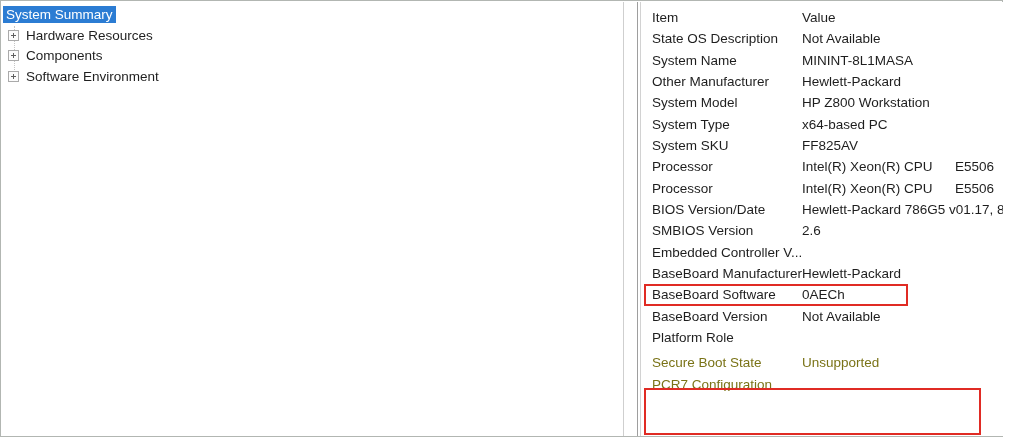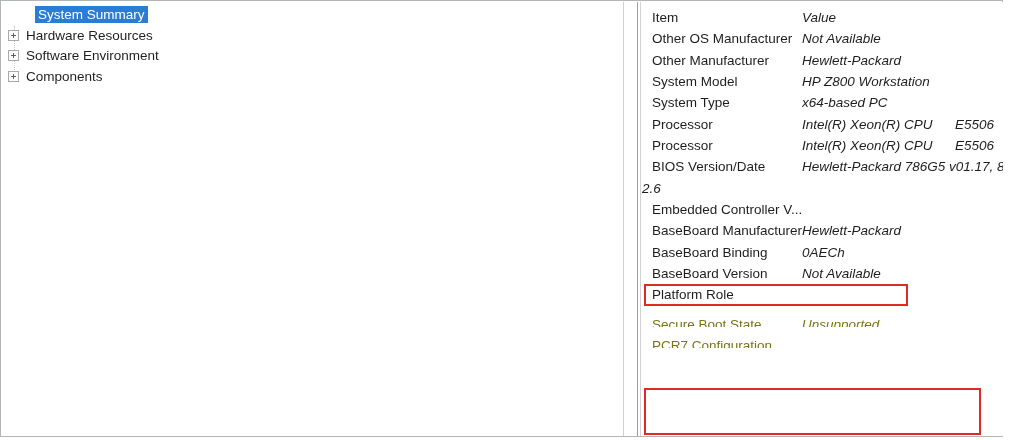--- a/index.html
+++ b/index.html
@@ -16,34 +16,34 @@
   .tree{position:absolute;left:2px;top:3px;width:615px;font-size:13.5px;color:#1f1f1f;}
   .tree-item{height:20.7px;display:flex;align-items:center;white-space:nowrap;cursor:default;}
   .tree-item .indent{width:5px;flex:none;}
   .expander{
     width:9px;height:9px;flex:none;position:relative;margin-right:4px;
     border:1px solid #aaa;background:#fcfcfc;box-sizing:content-box;
   }
   .expander::before{content:"";position:absolute;left:2px;right:2px;top:4px;height:1px;background:#5f5f5f;}
   .expander::after{content:"";position:absolute;top:2px;bottom:2px;left:4px;width:1px;background:#5f5f5f;}
   .tree-label{padding:1px 3px;}
-  .tree-item.selected .tree-label{background:var(--sel-bg,#2b7cd3);color:#fff;margin-left:32px;}
+  .tree-item.selected .tree-label{background:var(--sel-bg,#2b7cd3);color:#fff;}
   .tree-guide{position:absolute;left:11px;top:22px;height:54px;border-left:1px dotted #c6c6c6;}
   
   .v-sep{position:absolute;left:622px;top:1px;height:434px;width:1px;background:#cfcfcf;}
   
   .list-panel{
     position:absolute;left:636px;top:1px;width:366px;height:434px;
     border-left:1px solid #9e9e9e;background:#fff;box-sizing:border-box;overflow:hidden;
   }
   .list-panel::before{content:"";position:absolute;left:2px;top:0;bottom:0;width:1px;background:#d2d2d2;}
   .list-content{position:absolute;left:4px;top:0;right:0;bottom:0;padding-top:5px;}
-  .lrow{height:21.33px;line-height:21.33px;display:flex;font-size:13.5px;color:#1e1e1e;white-space:pre;overflow:hidden;}
+  .lrow{height:21.33px;line-height:21.33px;display:flex;font-size:13.5px;color:#1e1e1e;white-space:pre;overflow:hidden;align-items:center;}
   .cell-item{flex:none;padding-left:10px;width:150px;overflow:hidden;}
-  .cell-value{flex:1;overflow:hidden;font-style:italic;}
+  .cell-value{flex:1;overflow:hidden;}
   .lrow.hl .cell-item,.lrow.hl .cell-value{color:var(--olive,#7a7317);margin-top:8px;}
   .lrow.vhl .cell-value{color:var(--olive,#7a7317);}
   
   .red-box{position:absolute;border:2px solid var(--red,#e02b24);box-sizing:border-box;background:transparent;pointer-events:none;}
   .red-box.bios{left:644px;top:284px;width:264px;height:22px;}
   .red-box.secure{left:644px;top:388px;width:337px;height:47px;}
 </style>
 </head>
 <body>
 
@@ -58,50 +58,52 @@
 
     <div class="tree-item">
       <span class="indent"></span>
       <span class="expander"></span>
       <span class="tree-label">Hardware Resources</span>
     </div>
 
     <div class="tree-item">
       <span class="indent"></span>
       <span class="expander"></span>
-      <span class="tree-label">Software Environment</span>
+      <span class="tree-label">Components</span>
     </div>
 
     <div class="tree-item">
       <span class="indent"></span>
       <span class="expander"></span>
-      <span class="tree-label">Components</span>
+      <span class="tree-label">Software Environment</span>
     </div>
   </div>
 
   <div class="v-sep"></div>
 
   <div class="list-panel">
     <div class="list-content">
       <div class="lrow">
         <span class="cell-item">Item</span>
         <span class="cell-value">Value</span>
       </div>
       <div>
-          <div class="lrow"><span class="cell-item">Other OS Manufacturer</span><span class="cell-value">Not Available</span></div>
+          <div class="lrow"><span class="cell-item">State OS Description</span><span class="cell-value">Not Available</span></div>
+          <div class="lrow"><span class="cell-item">System Name</span><span class="cell-value">MININT-8L1MASA</span></div>
           <div class="lrow"><span class="cell-item">Other Manufacturer</span><span class="cell-value">Hewlett-Packard</span></div>
           <div class="lrow"><span class="cell-item">System Model</span><span class="cell-value">HP Z800 Workstation</span></div>
           <div class="lrow"><span class="cell-item">System Type</span><span class="cell-value">x64-based PC</span></div>
+          <div class="lrow"><span class="cell-item">System SKU</span><span class="cell-value">FF825AV</span></div>
           <div class="lrow"><span class="cell-item">Processor</span><span class="cell-value">Intel(R) Xeon(R) CPU      E5506</span></div>
           <div class="lrow"><span class="cell-item">Processor</span><span class="cell-value">Intel(R) Xeon(R) CPU      E5506</span></div>
           <div class="lrow"><span class="cell-item">BIOS Version/Date</span><span class="cell-value">Hewlett-Packard 786G5 v01.17, 8/</span></div>
-          <div class="lrow"><span class="cell-value">2.6</span></div>
+          <div class="lrow"><span class="cell-item">SMBIOS Version</span><span class="cell-value">2.6</span></div>
           <div class="lrow"><span class="cell-item">Embedded Controller V...</span></div>
           <div class="lrow"><span class="cell-item">BaseBoard Manufacturer</span><span class="cell-value">Hewlett-Packard</span></div>
-          <div class="lrow"><span class="cell-item">BaseBoard Binding</span><span class="cell-value">0AECh</span></div>
+          <div class="lrow"><span class="cell-item">BaseBoard Software</span><span class="cell-value">0AECh</span></div>
           <div class="lrow"><span class="cell-item">BaseBoard Version</span><span class="cell-value">Not Available</span></div>
           <div class="lrow"><span class="cell-item">Platform Role</span></div>
           <div class="lrow hl"><span class="cell-item">Secure Boot State</span><span class="cell-value">Unsupported</span></div>
           <div class="lrow hl"><span class="cell-item">PCR7 Configuration</span></div>
         </div>
     </div>
   </div>
 
 </div>
 

